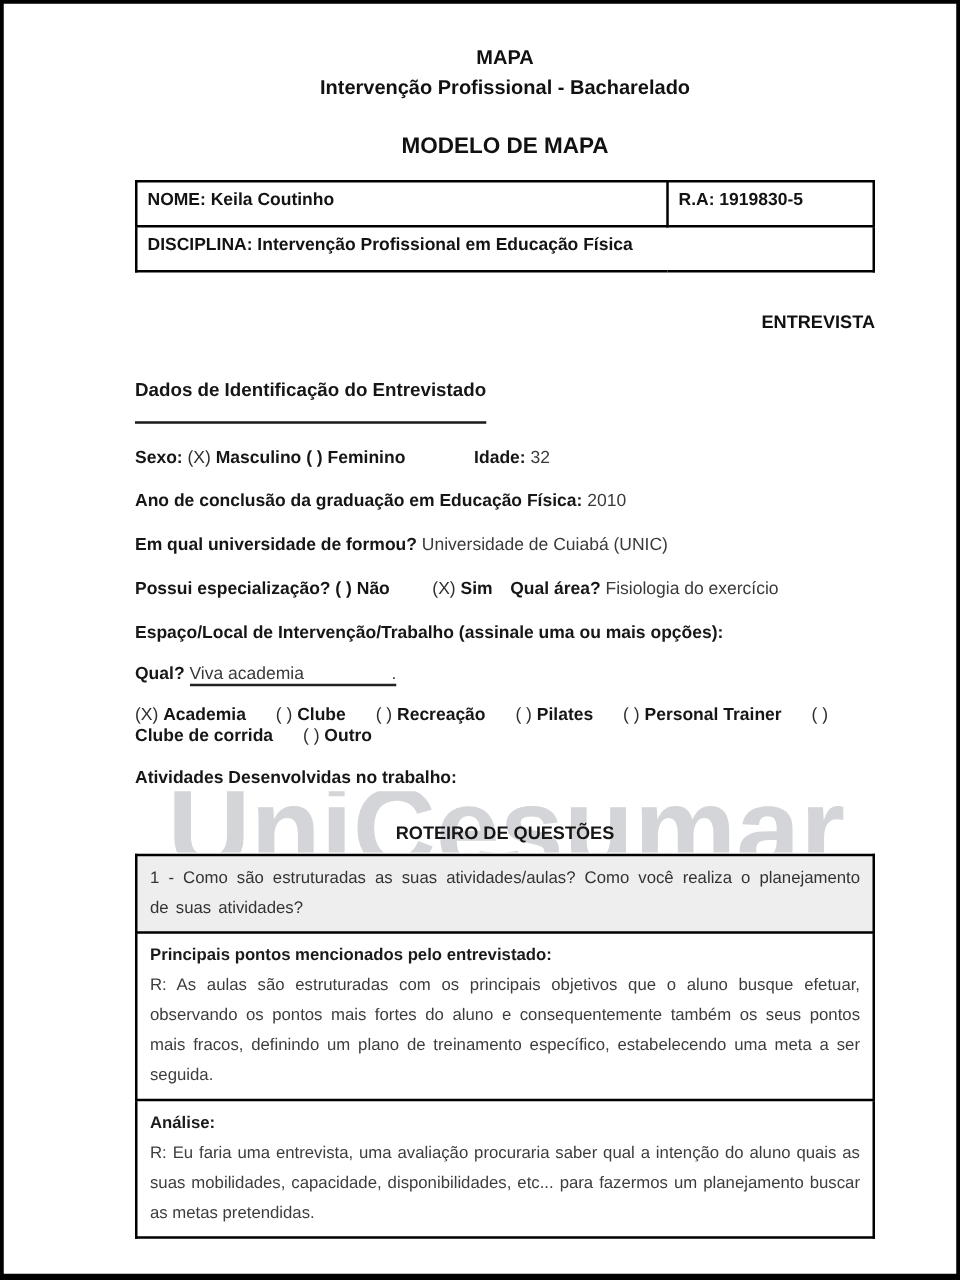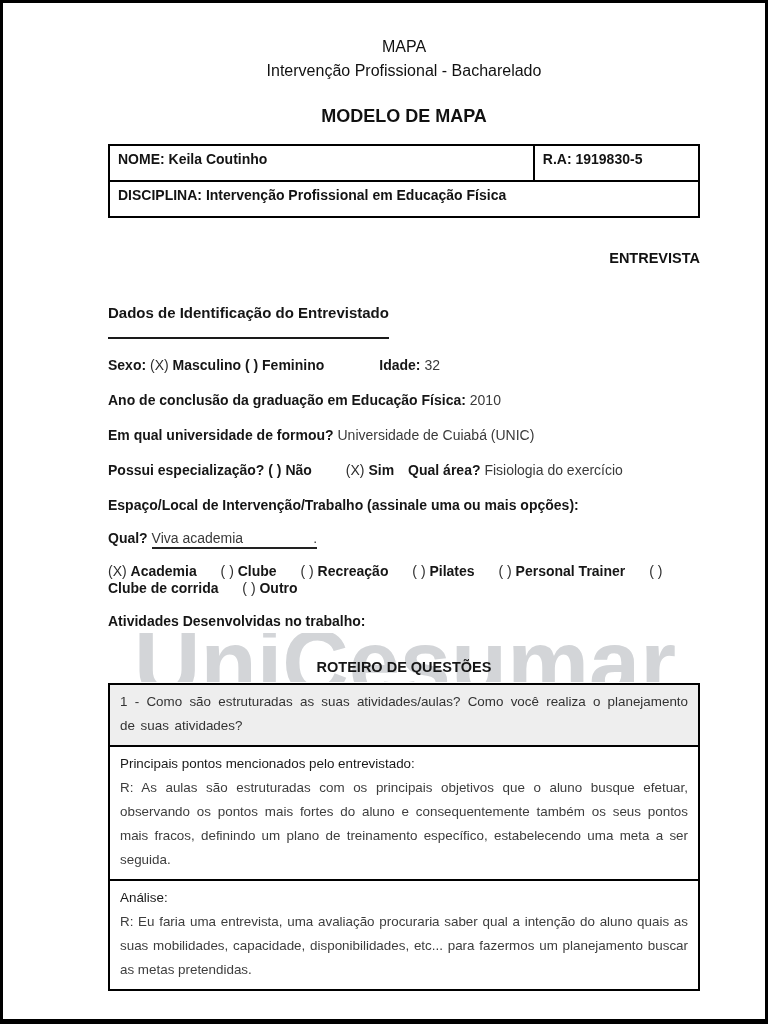--- a/index.html
+++ b/index.html
@@ -12,21 +12,21 @@
     border-left:3px solid #000;
     border-right:3px solid #000;
     border-top:3px solid #000;
     border-bottom:5px solid #000;
     font-family:"Liberation Sans","DejaVu Sans",sans-serif;
     color:#1a1a1a;
     overflow:hidden;
   }
   .content{position:absolute;left:105px;top:0;width:592px;}
 
-  .doc-title{margin-top:32px;text-align:center;font-weight:normal;font-size:16px;line-height:24px;color:#111;}
+  .doc-title{margin-top:32px;text-align:center;font-weight:bold;font-size:16px;line-height:24px;color:#111;}
   .doc-subtitle{margin-top:23px;text-align:center;font-weight:bold;font-size:18px;color:#111;}
 
   table.id-table{margin-top:17px;width:100%;border-collapse:collapse;}
   table.id-table td{
     border:2px solid #000;
     font-size:14px;font-weight:bold;color:#131313;
     padding:4px 8px 12px 8px;line-height:18px;vertical-align:top;
   }
   td.nome-cell{width:72%;}
   td.ra-cell{width:28%;}
@@ -71,21 +71,21 @@
     position:relative;z-index:2;margin-top:8px;width:100%;
     border-collapse:collapse;background:#fff;
   }
   table.q-table td{
     border:2px solid #000;
     font-size:13.4px;color:#3d3d3d;
     padding:5px 10px 7px 10px;line-height:24px;
     text-align:justify;vertical-align:top;
   }
   tr.question-row td{background:#eeeeee;color:#333;word-spacing:2px;}
-  .cell-head{font-weight:normal;color:#1a1a1a;text-align:left;word-spacing:normal;}
+  .cell-head{font-weight:bold;color:#1a1a1a;text-align:left;word-spacing:normal;}
   .cell-body{text-align:justify;}
   .ws2{word-spacing:2px;}
   .ws0{word-spacing:0;}
 </style>
 </head>
 <body>
 
 <div class="page">
   <div class="content">
 

